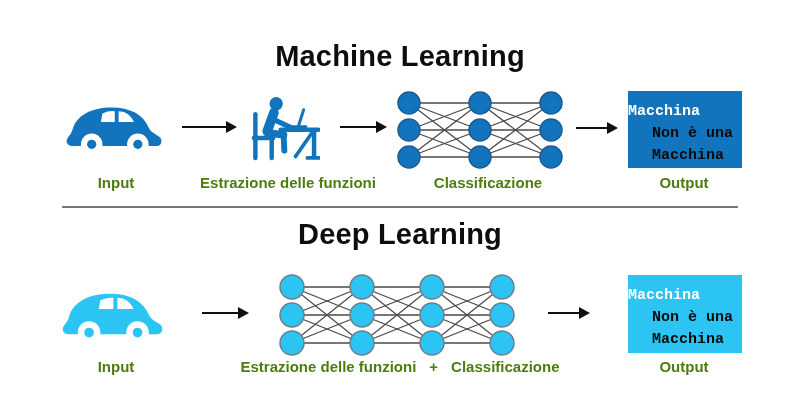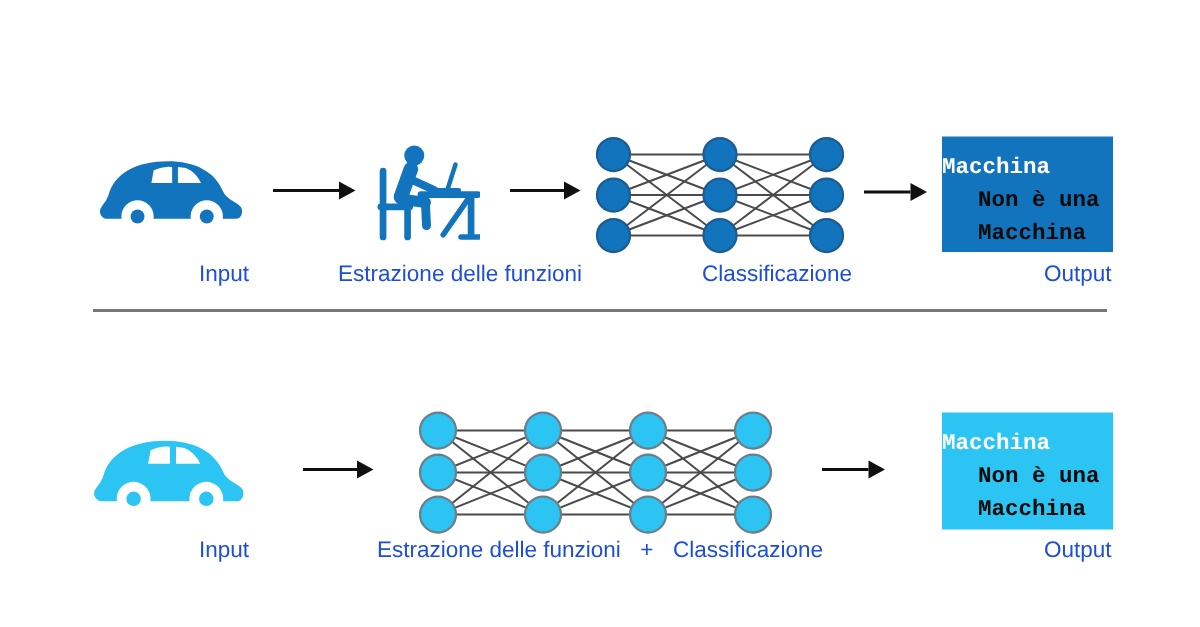--- a/index.html
+++ b/index.html
@@ -6,21 +6,21 @@
   .canvas{
     position:relative;width:800px;height:418px;background:#ffffff;overflow:hidden;
     font-family:"Liberation Sans", sans-serif;color:#111;
   }
   .abs{position:absolute;}
   .title{
     position:absolute;left:0;width:800px;text-align:center;
     font-size:29px;font-weight:700;color:#0d0d0d;letter-spacing:.2px;
   }
   .lbl{
-    position:absolute;text-align:right;font-size:15px;font-weight:400;color:#1d4ed8;
+    position:absolute;text-align:center;font-size:15px;font-weight:700;color:#4d7c0f;
     line-height:18px;white-space:nowrap;
   }
   .combo{display:flex;justify-content:center;gap:13px;}
   .arrow{position:absolute;height:2px;background:#101010;}
   .arrow::after{
     content:"";position:absolute;right:-11px;top:-5px;width:0;height:0;
     border-left:11px solid #101010;border-top:6px solid transparent;border-bottom:6px solid transparent;
   }
   .out-box{
     position:absolute;display:flex;flex-direction:column;align-items:flex-start;
@@ -30,20 +30,21 @@
   .box-line.light{color:#ffffff;}
   .box-line.dark{color:#0b0b0b;margin-left:24px;}
   .divider{position:absolute;background:#777777;}
   svg{display:block;}
 </style>
 </head>
 <body>
 
 <div class="canvas">
 
+  <div class="title" style="top:40px">Machine Learning</div>
 
   <svg class="abs" viewBox="0 0 130 74" style="left:64px;top:102px;width:100px;height:57px">
     <g fill="#1274BD">
       <path d="M10,57 C5,57 2,52 4,48 C7,43 9,42 11,36 C16,17 36,7 62,7 C86,7 103,16 110,33 C113,40 121,42 125,46 C128,49 127,57 121,57 Z"></path>
       <circle cx="36" cy="55" r="14" fill="#ffffff"></circle>
       <circle cx="96" cy="55" r="14" fill="#ffffff"></circle>
       <circle cx="36" cy="55" r="6"></circle>
       <circle cx="96" cy="55" r="6"></circle>
       <path d="M48,26 L50,15 Q58,11 66,12 L66,26 Z" fill="#ffffff"></path>
       <path d="M71,12 L78,13 Q87,17 91,26 L71,26 Z" fill="#ffffff"></path>
@@ -111,20 +112,21 @@
     <div class="box-line dark">Macchina</div>
   </div>
 
   <div class="lbl" style="left:66px;top:174px;width:100px">Input</div>
   <div class="lbl" style="left:188px;top:174px;width:200px">Estrazione delle funzioni</div>
   <div class="lbl" style="left:408px;top:174px;width:160px">Classificazione</div>
   <div class="lbl" style="left:627px;top:174px;width:114px">Output</div>
 
   <div class="divider" style="left:62px;top:206px;width:676px;height:2px"></div>
 
+  <div class="title" style="top:218px">Deep Learning</div>
 
   <svg class="abs" viewBox="0 0 130 74" style="left:60px;top:288px;width:105px;height:60px">
     <g fill="#2BC4F3">
       <path d="M10,57 C5,57 2,52 4,48 C7,43 9,42 11,36 C16,17 36,7 62,7 C86,7 103,16 110,33 C113,40 121,42 125,46 C128,49 127,57 121,57 Z"></path>
       <circle cx="36" cy="55" r="14" fill="#ffffff"></circle>
       <circle cx="96" cy="55" r="14" fill="#ffffff"></circle>
       <circle cx="36" cy="55" r="6"></circle>
       <circle cx="96" cy="55" r="6"></circle>
       <path d="M48,26 L50,15 Q58,11 66,12 L66,26 Z" fill="#ffffff"></path>
       <path d="M71,12 L78,13 Q87,17 91,26 L71,26 Z" fill="#ffffff"></path>

